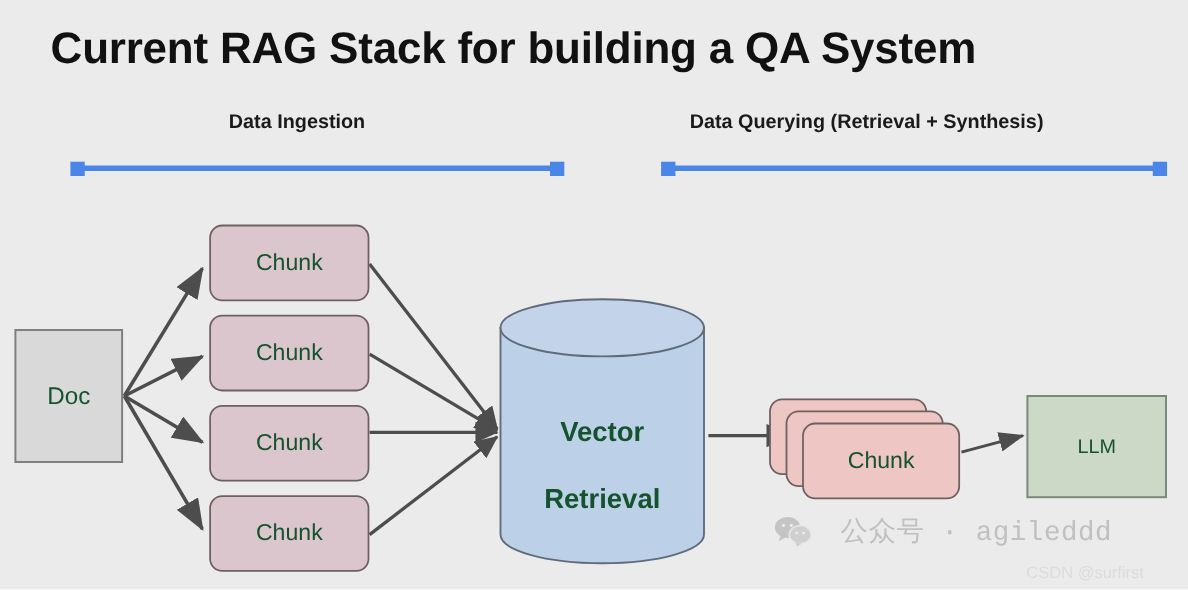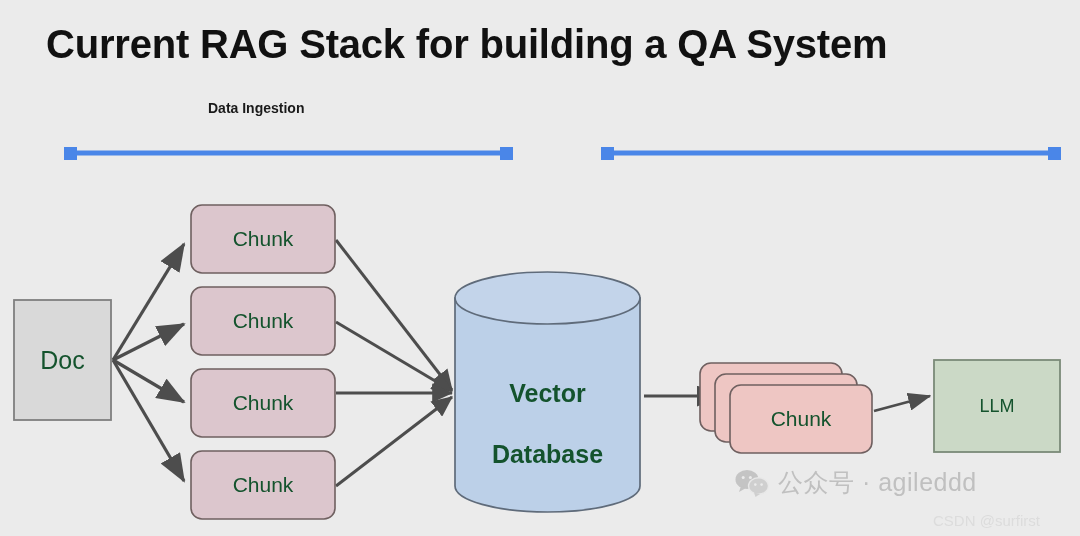--- a/index.html
+++ b/index.html
@@ -28,56 +28,57 @@
     top: 22px;
     font-size: 40px;
     font-weight: bold;
     color: #111111;
     letter-spacing: -0.2px;
     white-space: nowrap;
   }
   .section-label {
     position: absolute;
     top: 100px;
-    font-size: 14px;
+    font-size: 18px;
     font-weight: bold;
     color: #1a1a1a;
     white-space: nowrap;
   }
   #label-ingestion { left: 208px; }
   #label-querying  { left: 627px; }
 
   .node-label {
     position: absolute;
     display: flex;
     align-items: center;
     justify-content: center;
     text-align: center;
     color: #14532d;
     pointer-events: none;
     white-space: pre-line;
   }
-  .lbl-doc        { left: 14px;  top: 300px; width: 97px;  height: 120px; font-size: 25px; }
+  .lbl-doc        { left: 14px;  top: 300px; width: 97px;  height: 120px; font-size: 22px; }
   .lbl-chunk-a    { left: 191px; top: 205px; width: 144px; height: 68px;  font-size: 21px; }
   .lbl-chunk-b    { left: 191px; top: 287px; width: 144px; height: 68px;  font-size: 21px; }
   .lbl-chunk-c    { left: 191px; top: 369px; width: 144px; height: 68px;  font-size: 21px; }
   .lbl-chunk-d    { left: 191px; top: 451px; width: 144px; height: 68px;  font-size: 21px; }
   .lbl-vectordb   { left: 455px; top: 372px; width: 185px; height: 72px;  font-size: 25px; font-weight: bold; line-height: 1.22; }
   .lbl-chunkstack { left: 730px; top: 385px; width: 142px; height: 68px;  font-size: 21px; }
   .lbl-llm        { left: 934px; top: 360px; width: 126px; height: 92px;  font-size: 18px; }
 
   #watermark {
     position: absolute;
-    left: 735px;
+    left: 704px;
     top: 466px;
     display: flex;
     align-items: center;
-    gap: 9px;
+    gap: 26px;
     color: #c2c2c2;
     pointer-events: none;
+    font-family: Liberation Mono, monospace;
   }
   #watermark .wm-text {
     font-size: 25px;
     color: #c0c0c0;
     white-space: nowrap;
     letter-spacing: 0.5px;
   }
   #watermark-credit {
     position: absolute;
     left: 933px;
@@ -89,20 +90,21 @@
   }
 </style>
 </head>
 <body>
 
 <div id="stage">
 
   <div class="title-text">Current RAG Stack for building a QA System</div>
 
   <div class="section-label" id="label-ingestion">Data Ingestion</div>
+  <div class="section-label" id="label-querying">Data Querying (Retrieval + Synthesis)</div>
 
   <svg id="diagram-svg" viewBox="0 0 1080 536">
     <defs>
       <marker id="arrowhead" markerWidth="9" markerHeight="7" refX="8.4" refY="3.5" orient="auto" markerUnits="strokeWidth">
         <path d="M0,0 L9,3.5 L0,7 z" fill="#4d4d4d"></path>
       </marker>
       <marker id="arrowhead-fat" markerWidth="7" markerHeight="6.4" refX="6.6" refY="3.2" orient="auto" markerUnits="strokeWidth">
         <path d="M0,0 L7,3.2 L0,6.4 z" fill="#4d4d4d"></path>
       </marker>
     </defs>
@@ -159,21 +161,21 @@
 
   <div class="node-label lbl-doc">Doc</div>
   <div class="node-label lbl-chunk-a">Chunk</div>
   <div class="node-label lbl-chunk-b">Chunk</div>
   <div class="node-label lbl-chunk-c">Chunk</div>
   <div class="node-label lbl-chunk-d">Chunk</div>
 
   <div class="node-label lbl-vectordb">
     <span>
       <span>Vector</span><br>
-      <span>Database</span>
+      <span>Retrieval</span>
     </span>
   </div>
 
   <div class="node-label lbl-chunkstack">Chunk</div>
   <div class="node-label lbl-llm">LLM</div>
 
   <div id="watermark">
     <svg width="34" height="28" viewBox="0 0 34 28">
       <ellipse cx="12" cy="10.5" rx="11.5" ry="9.5" fill="#c4c4c4"></ellipse>
       <path d="M6,17 L4,23 L11,19 Z" fill="#c4c4c4"></path>

